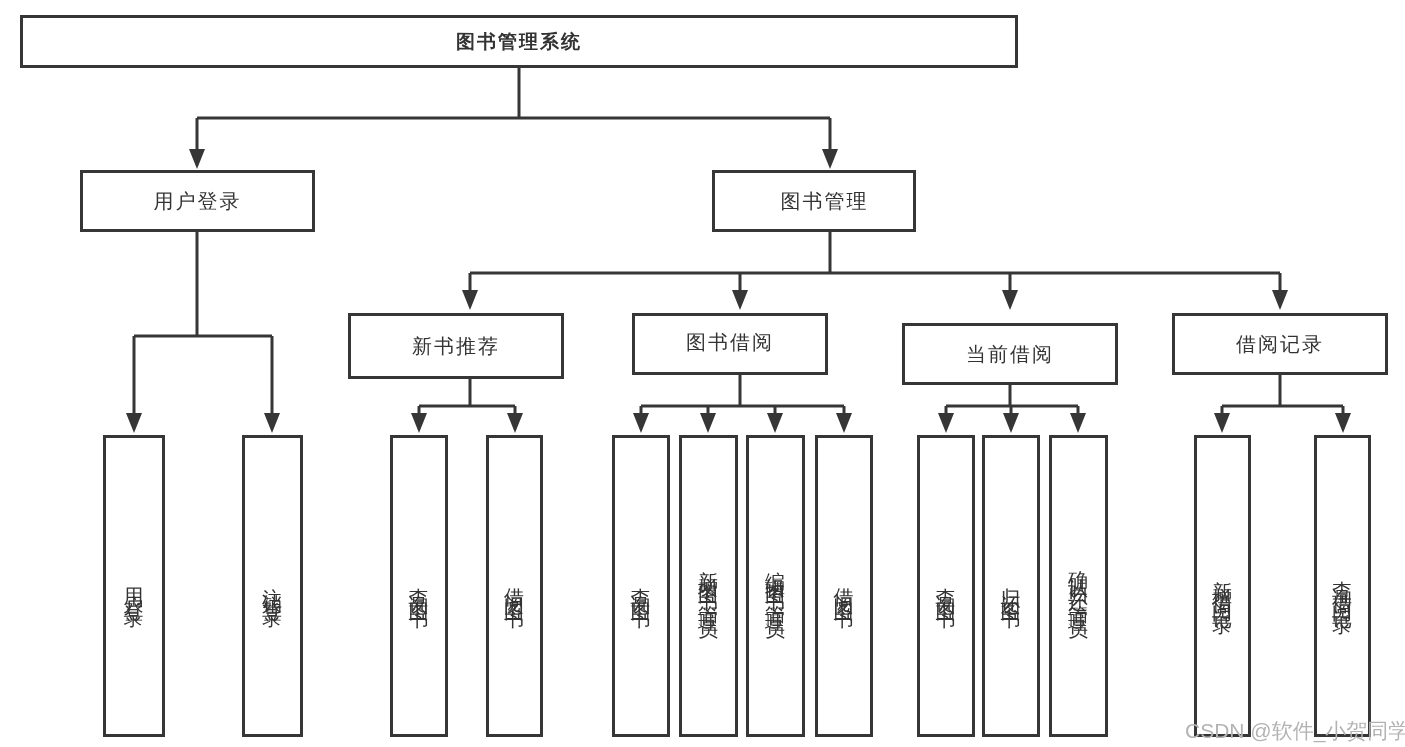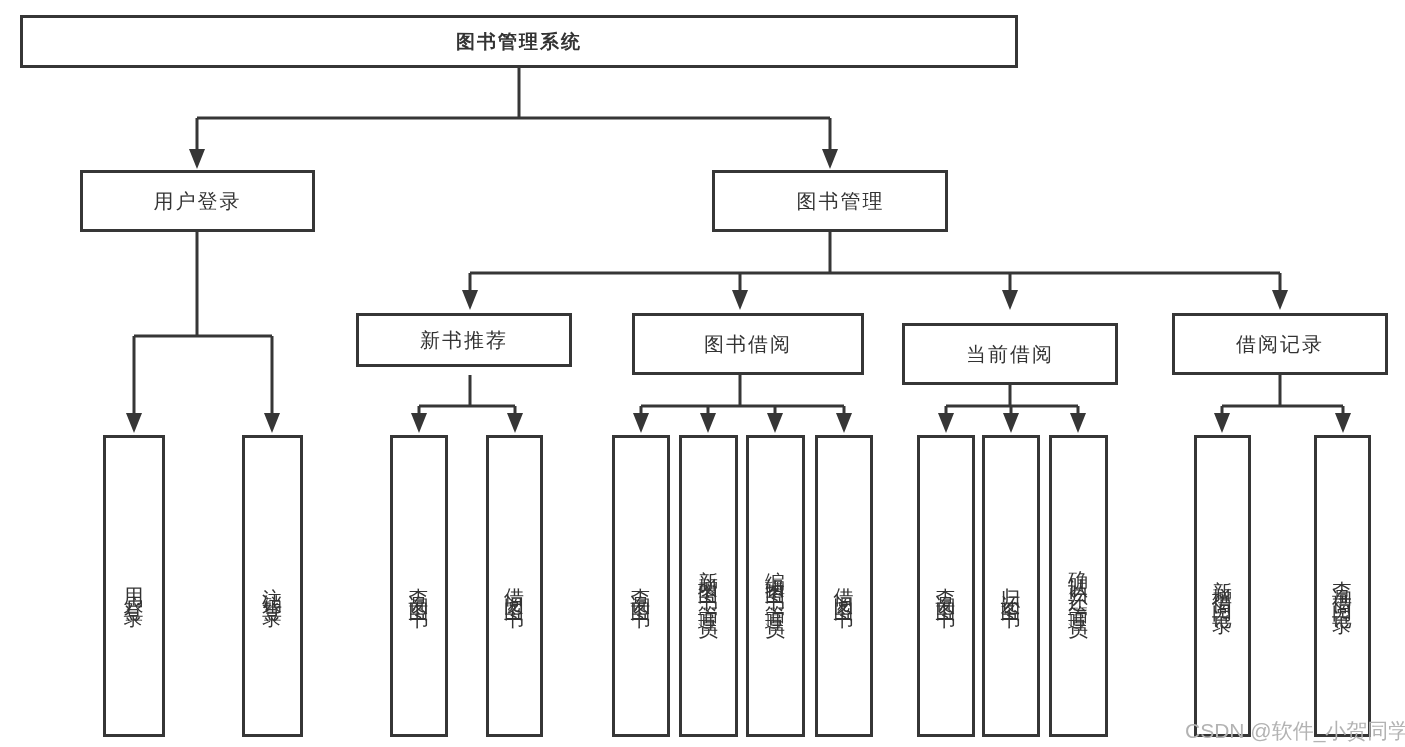--- a/index.html
+++ b/index.html
@@ -123,28 +123,28 @@
     </g>
   </svg>
 
   <div class="node root" style="left:20px; top:15px; width:998px; height:53px;font-weight:bold;">
     <span>图书管理系统</span>
   </div>
 
   <div class="node" style="left:80px; top:170px; width:235px; height:62px;">
     <span>用户登录</span>
   </div>
-  <div class="node" style="left:712px; top:170px; width:236px; height:62px;padding-left:21px;">
+  <div class="node" style="left:712px; top:170px; width:204px; height:62px;padding-left:21px;">
     <span>图书管理</span>
   </div>
 
-  <div class="node" style="left:356px; top:313px; width:216px; height:54px;">
+  <div class="node" style="left:348px; top:313px; width:216px; height:66px;">
     <span>新书推荐</span>
   </div>
-  <div class="node" style="left:632px; top:313px; width:232px; height:62px;">
+  <div class="node" style="left:632px; top:313px; width:196px; height:62px;font-family:Liberation Mono, monospace;">
     <span>图书借阅</span>
   </div>
   <div class="node" style="left:902px; top:313px; width:216px; height:62px;margin-top:10px;">
     <span>当前借阅</span>
   </div>
   <div class="node" style="left:1172px; top:313px; width:216px; height:62px;">
     <span>借阅记录</span>
   </div>
 
   <div class="leaf" style="left:103px; top:435px; width:62px; height:302px;">

